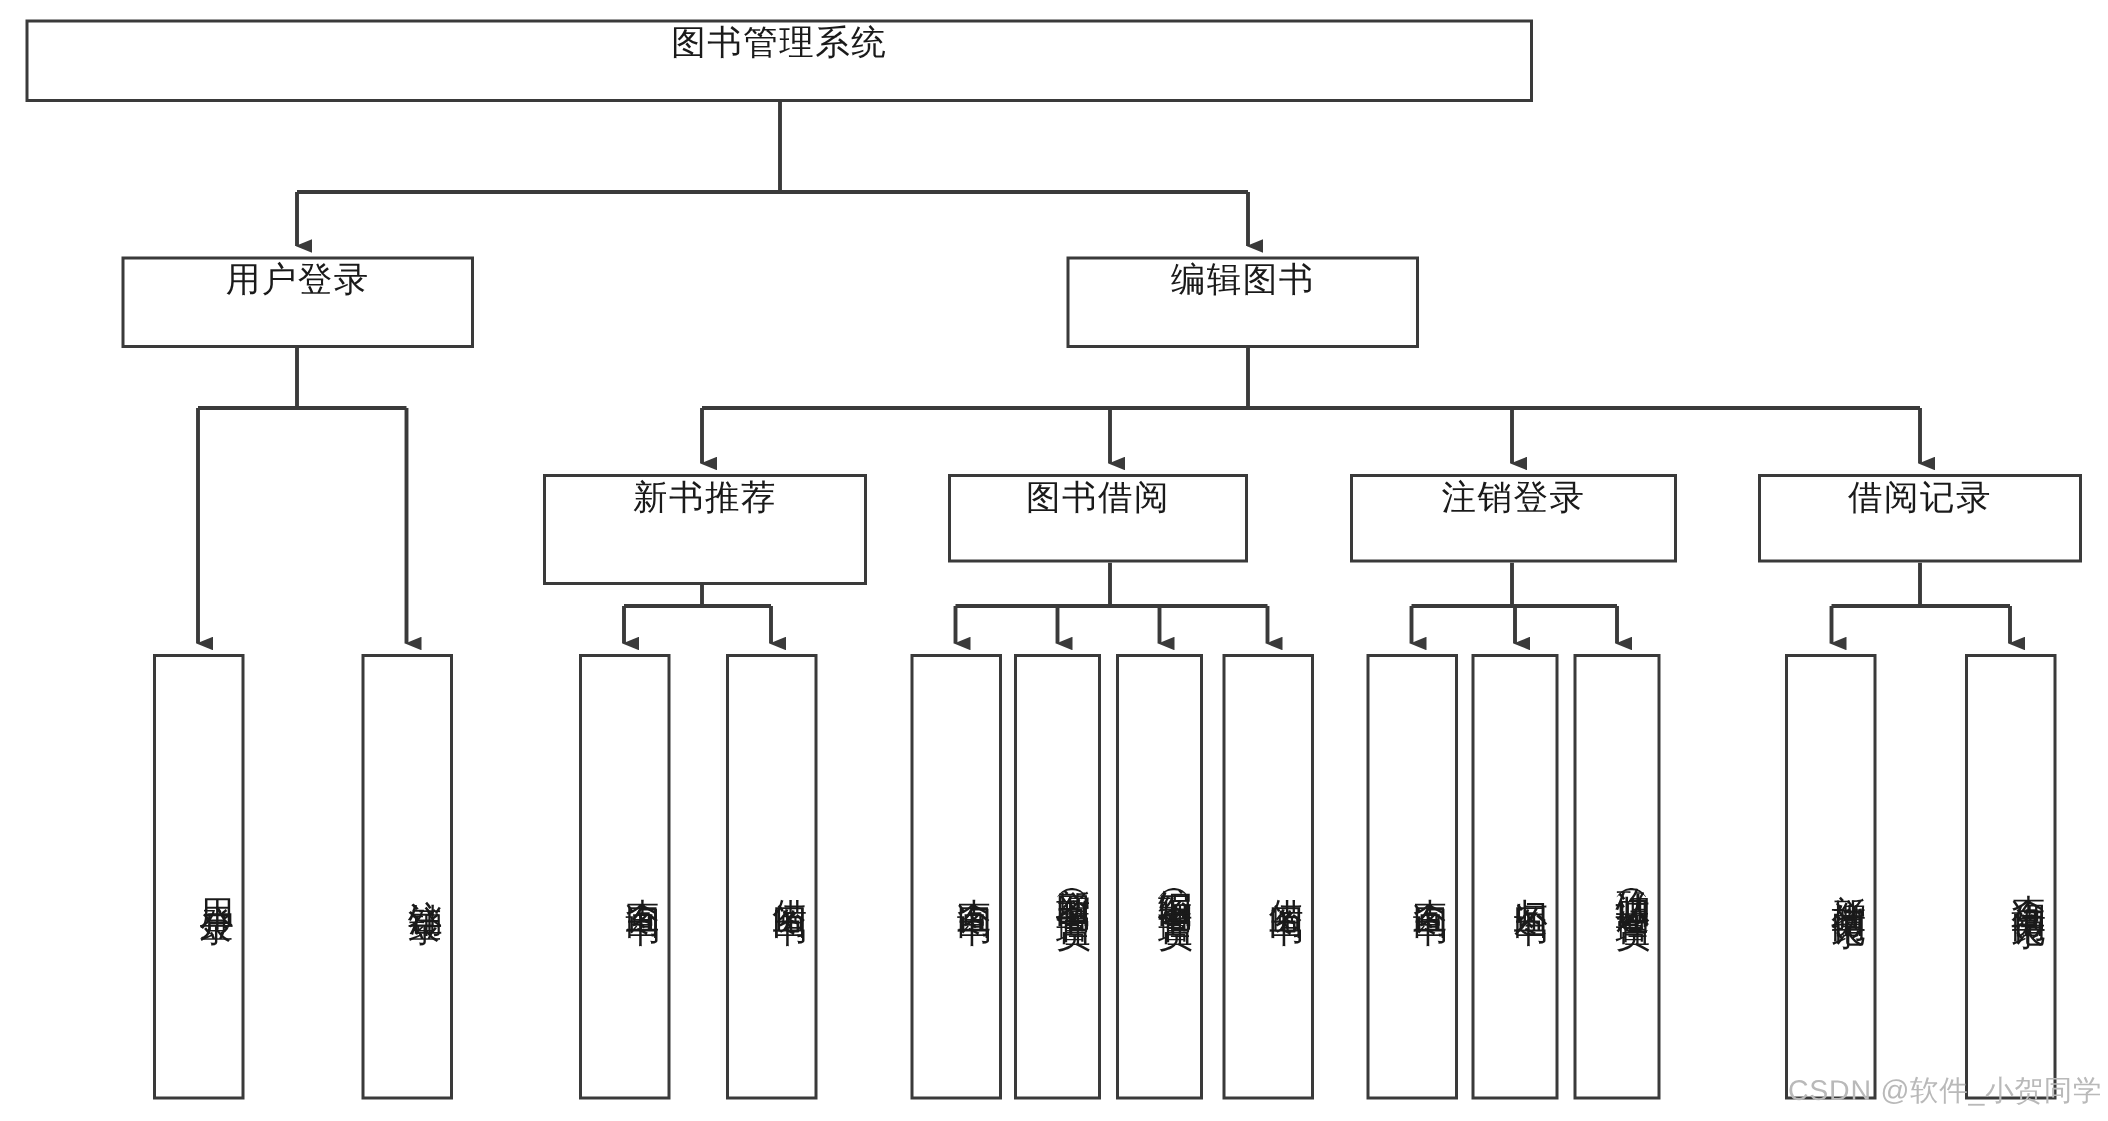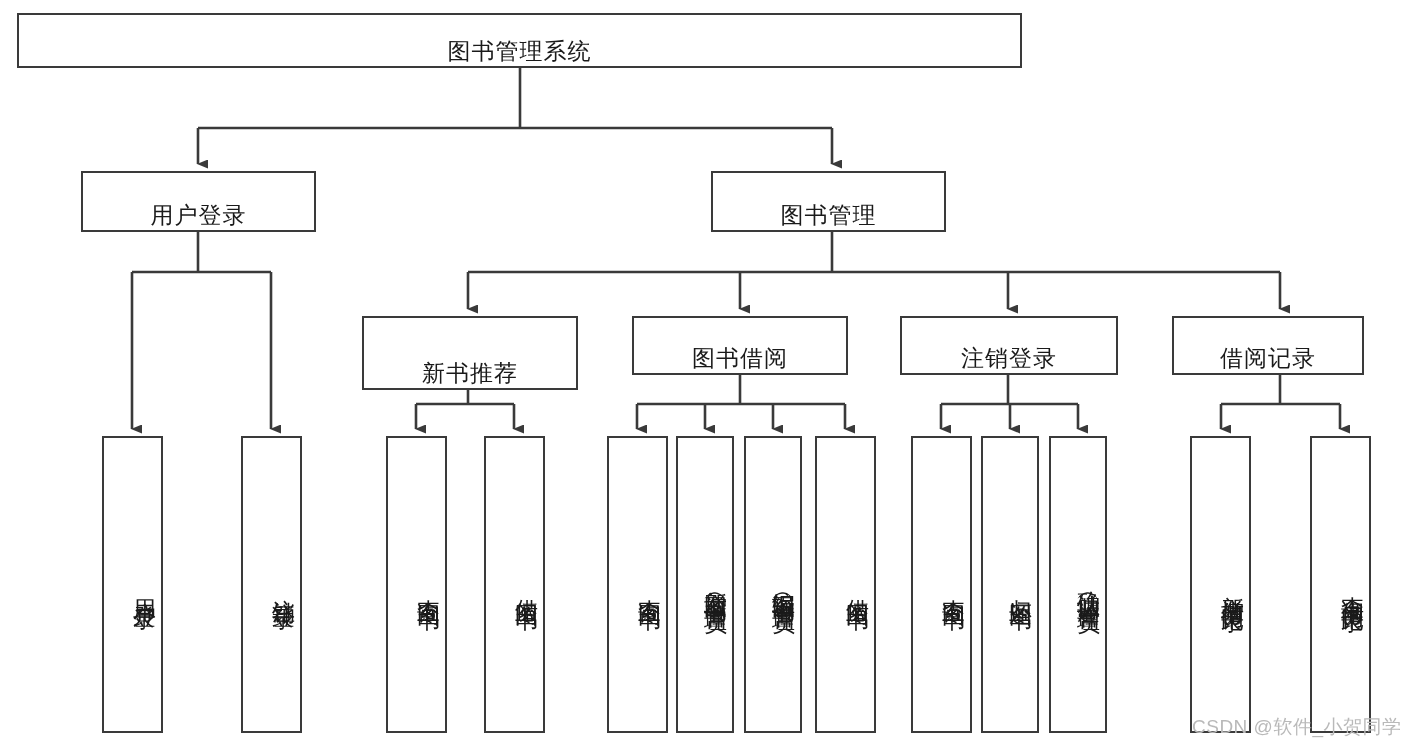--- a/index.html
+++ b/index.html
@@ -24,21 +24,21 @@
     width: 1405px;
     height: 747px;
     pointer-events: none;
   }
   .node {
     position: absolute;
     box-sizing: border-box;
     background: #ffffff;
     border: 2px solid #3a3a3a;
     display: flex;
-    align-items: flex-end;
+    align-items: flex-start;
     justify-content: center;
     color: #1a1a1a;
   }
   .node.horiz {
     font-size: 23px;
     letter-spacing: 1px;
     line-height: 1.2;
   }
   .node.vert {
     writing-mode: vertical-rl;
@@ -119,33 +119,33 @@
   </svg>
 
   <div class="node horiz" style="left:17px; top:13px; width:1005px; height:55px;">
     <span>图书管理系统</span>
   </div>
 
   <div class="node horiz" style="left:81px; top:171px; width:235px; height:61px;">
     <span>用户登录</span>
   </div>
   <div class="node horiz" style="left:711px; top:171px; width:235px; height:61px;">
-    <span>图书管理</span>
+    <span>编辑图书</span>
   </div>
 
   <div class="node horiz" style="left:362px; top:316px; width:216px; height:74px;">
     <span>新书推荐</span>
   </div>
-  <div class="node horiz" style="left:632px; top:316px; width:216px; height:59px;">
+  <div class="node horiz" style="left:632px; top:316px; width:200px; height:59px;">
     <span>图书借阅</span>
   </div>
   <div class="node horiz" style="left:900px; top:316px; width:218px; height:59px;">
     <span>注销登录</span>
   </div>
-  <div class="node horiz" style="left:1172px; top:316px; width:192px; height:59px;">
+  <div class="node horiz" style="left:1172px; top:316px; width:216px; height:59px;">
     <span>借阅记录</span>
   </div>
 
   <div class="node vert" style="left:102px; top:436px; width:61px; height:297px;">
     <span class="vtext">用户登录</span>
   </div>
   <div class="node vert" style="left:241px; top:436px; width:61px; height:297px;">
     <span class="vtext">注销登录</span>
   </div>
 

